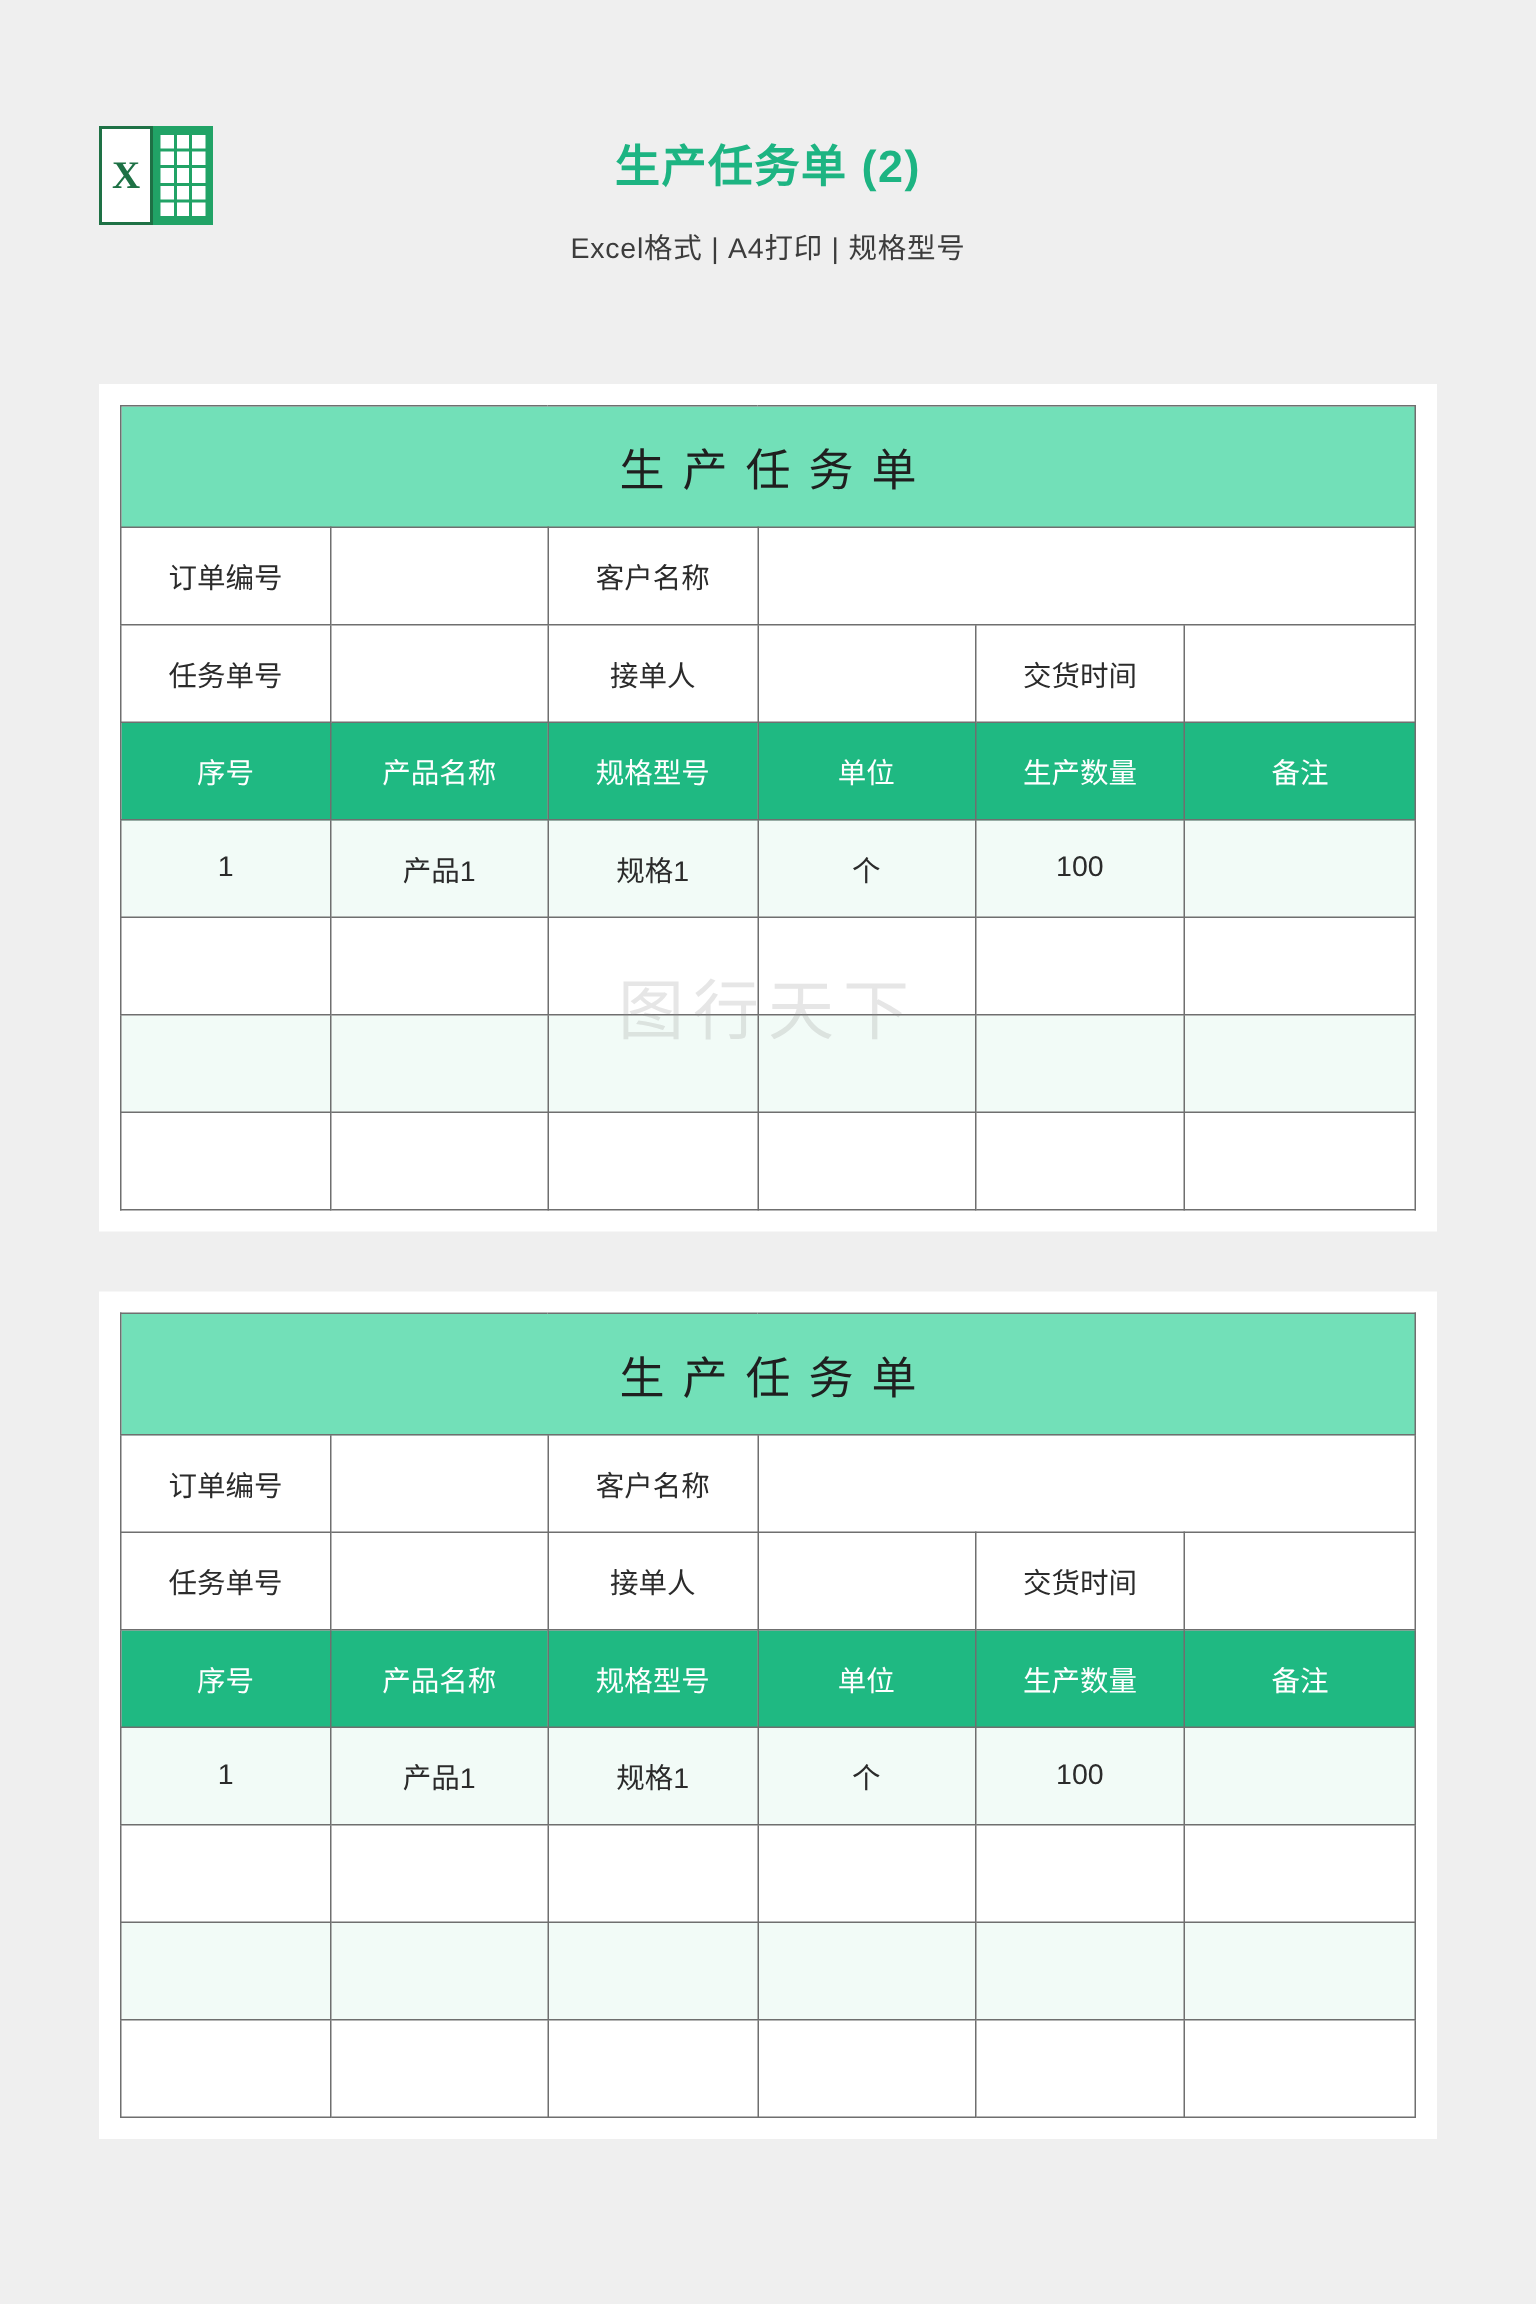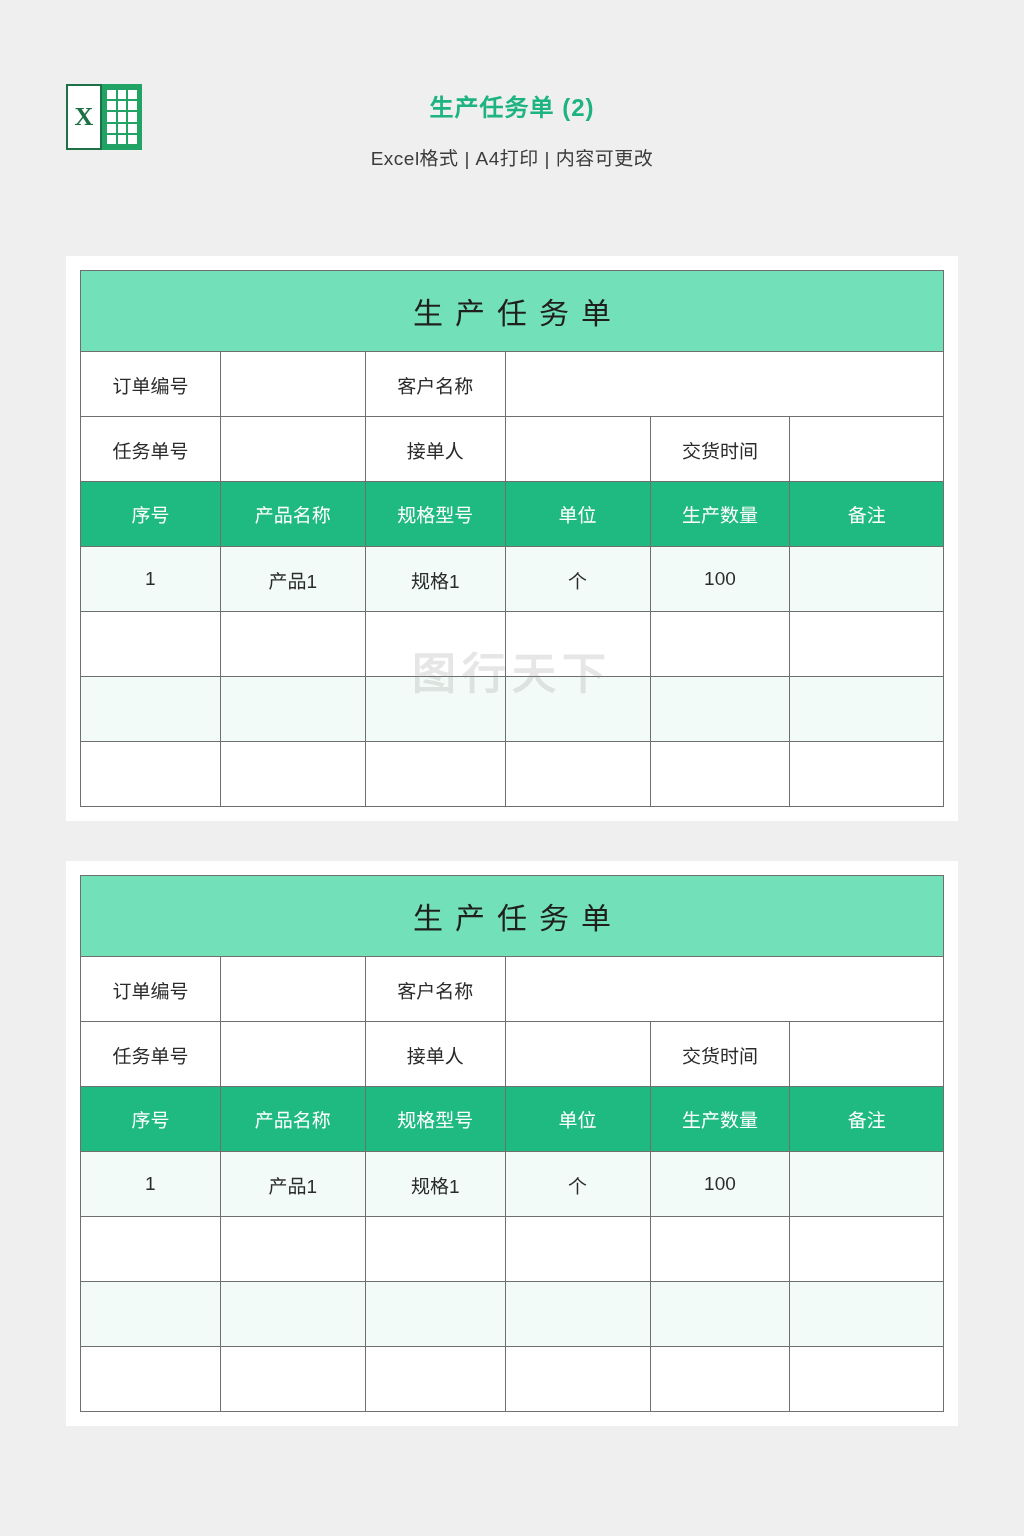--- a/index.html
+++ b/index.html
@@ -60,21 +60,21 @@
   .excel-logo .doc-right .grid-lines i {
     background: #ffffff;
     display: block;
   }
 
   .title-block {
     text-align: center;
     padding-top: 94px;
   }
   .title-block .main-title {
-    font-size: 24px;
+    font-size: 30px;
     color: #1db482;
     font-weight: bold;
     letter-spacing: 1px;
     line-height: 1.2;
   }
   .title-block .sub-title {
     margin-top: 20px;
     font-size: 19px;
     color: #3c3c3c;
     letter-spacing: 0.5px;
@@ -129,21 +129,21 @@
   .blank-row td { height: 64px; }
 
   .watermark {
     position: absolute;
     left: 0;
     right: 0;
     top: 382px;
     text-align: center;
     font-size: 44px;
     color: rgba(140,140,140,0.22);
-    font-weight: bold;
+    font-weight: normal;
     letter-spacing: 6px;
     pointer-events: none;
     font-family: "Liberation Serif", serif;
   }
 </style>
 </head>
 <body>
 
 <div class="header">
 
@@ -165,21 +165,21 @@
           <i></i>
           <i></i>
           <i></i>
           <i></i>
       </div>
     </div>
   </div>
 
   <div class="title-block">
     <div class="main-title">生产任务单 (2)</div>
-    <div class="sub-title">Excel格式 | A4打印 | 内容可更改</div>
+    <div class="sub-title">Excel格式 | A4打印 | 规格型号</div>
   </div>
 </div>
 
 <div class="sheet-card first">
   <div class="watermark">图行天下</div>
   <table class="task-table">
     <colgroup>
       <col style="width:16.2%">
       <col style="width:16.8%">
       <col style="width:16.2%">

